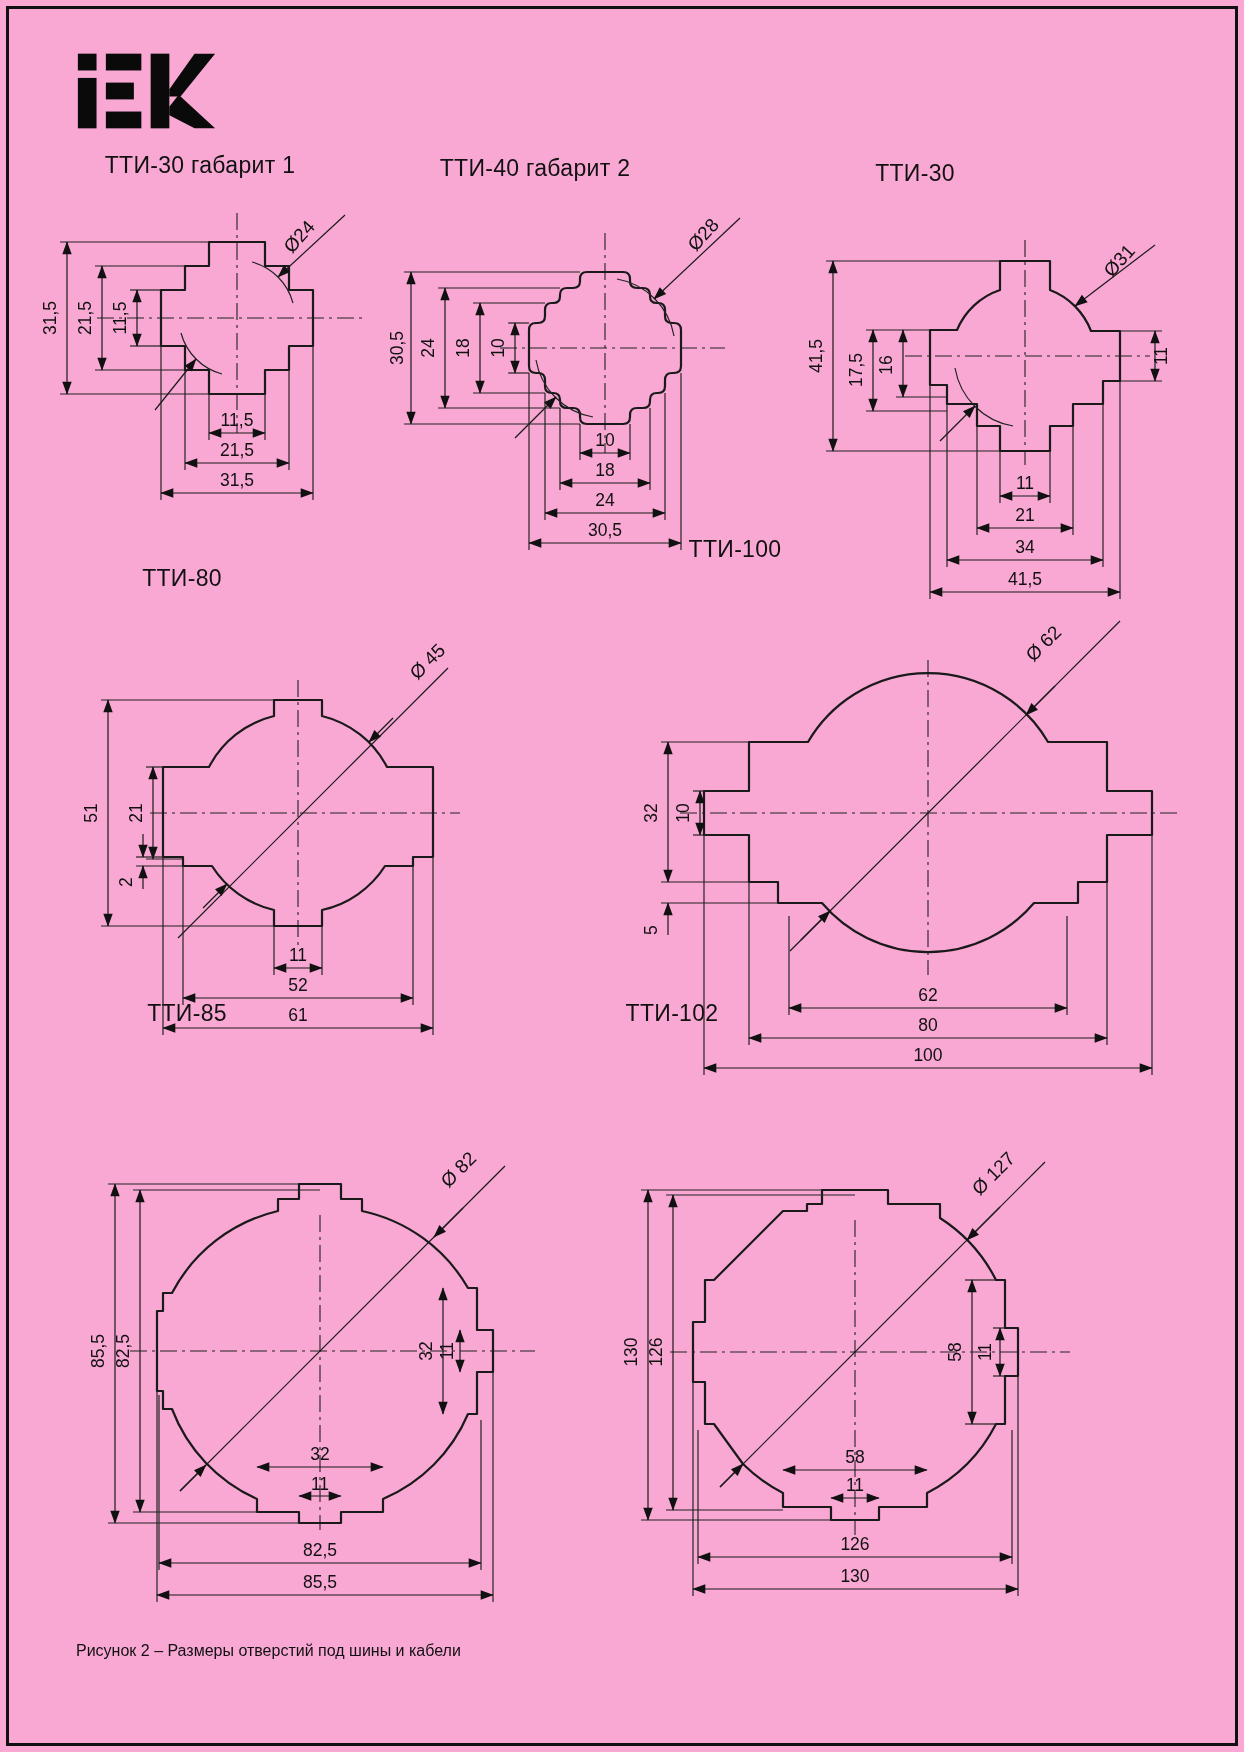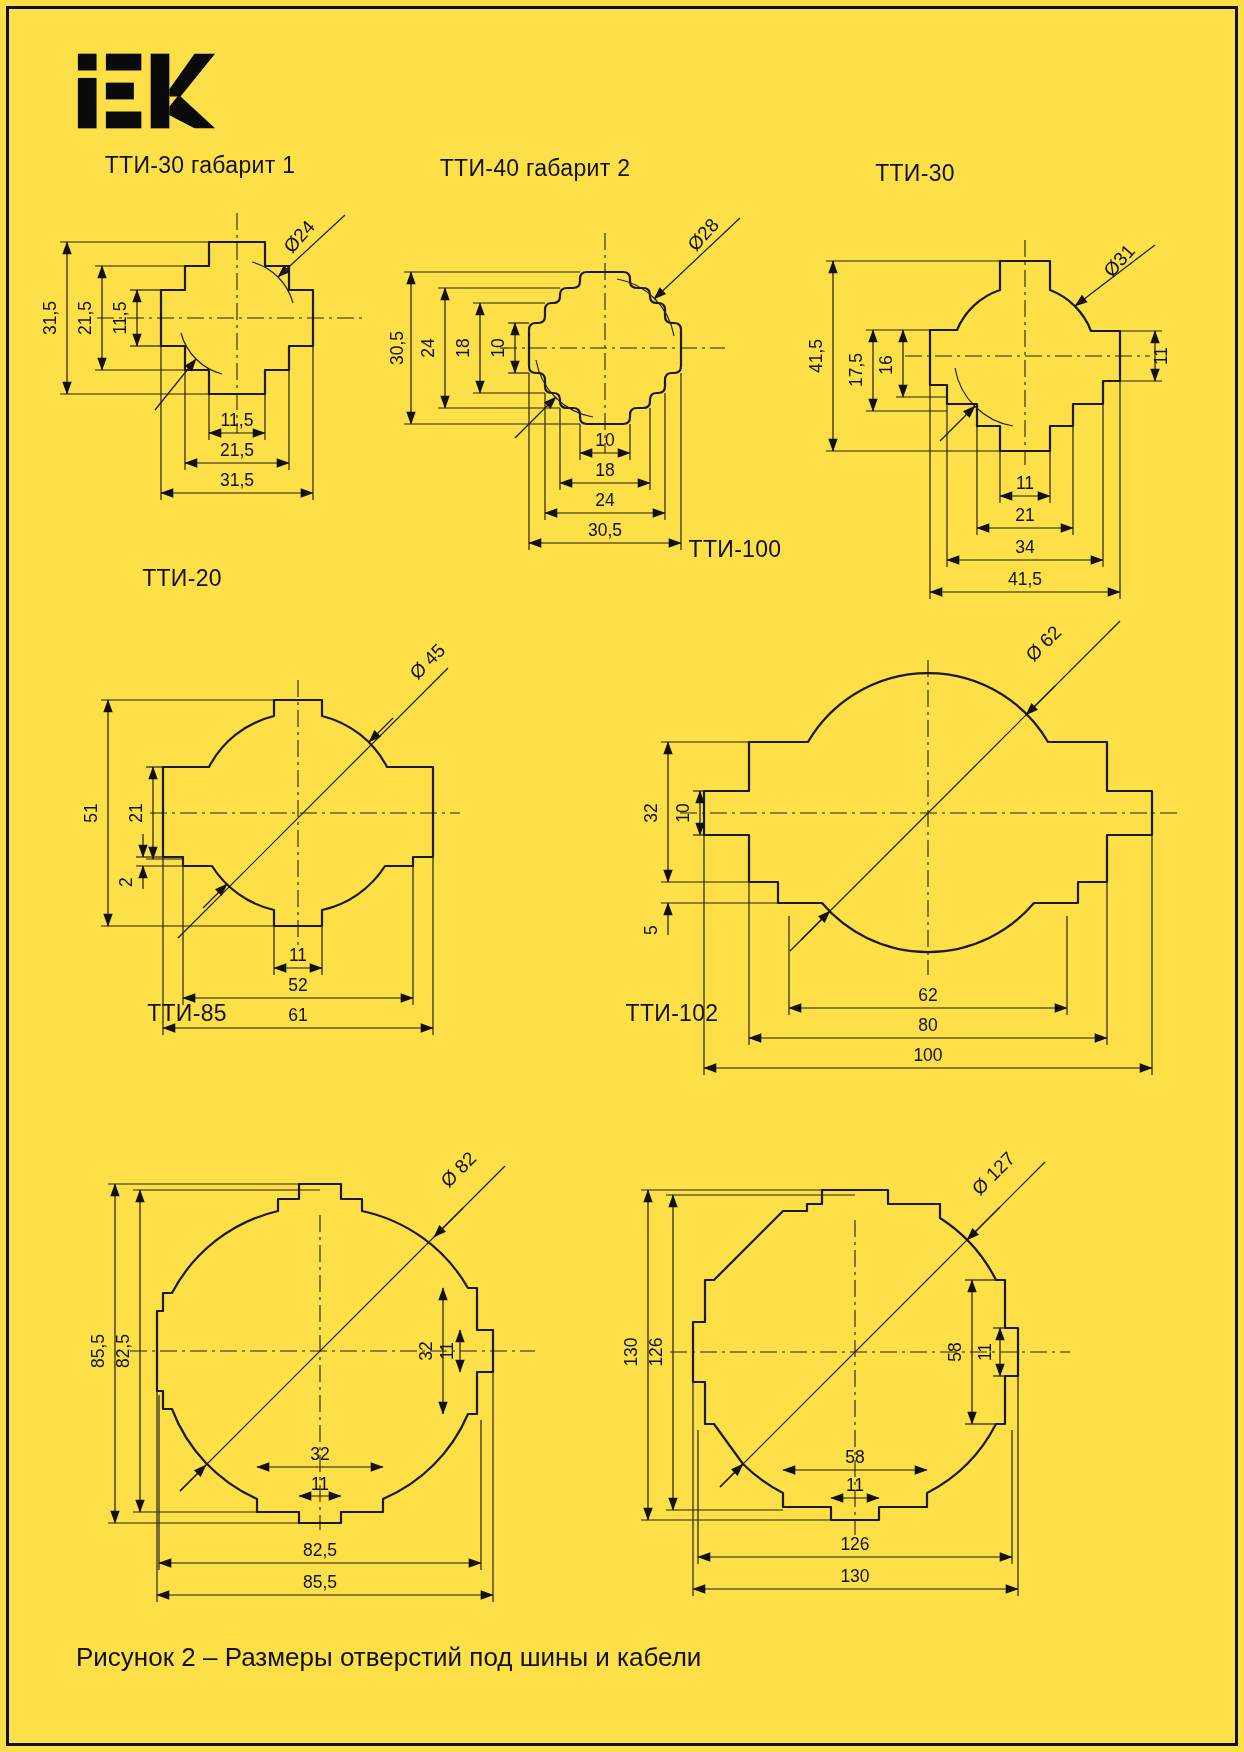--- a/index.html
+++ b/index.html
@@ -1,22 +1,22 @@
 <!DOCTYPE html>
 <html><head>
 <meta charset="utf-8">
 <style>
   html,body{margin:0;padding:0;background:#e8e8e8;}
-  .page{position:relative;width:1244px;height:1752px;background:#fde047;overflow:hidden;
+  .page{position:relative;width:1244px;height:1752px;background:#f9a8d4;overflow:hidden;
         font-family:"Liberation Sans",sans-serif;color:#111;}
   .frame{position:absolute;left:6px;top:6px;right:6px;bottom:6px;border:3px solid #101010;pointer-events:none;}
   .logo{position:absolute;left:76px;top:52px;width:140px;height:78px;}
   .sr{position:absolute;width:1px;height:1px;overflow:hidden;clip:rect(0 0 0 0);white-space:nowrap;}
   .title{position:absolute;font-size:23px;letter-spacing:.3px;text-align:center;width:280px;}
-  .caption{position:absolute;left:76px;top:1642px;font-size:26px;}
+  .caption{position:absolute;left:76px;top:1642px;font-size:16px;}
   svg.drw{position:absolute;overflow:visible;}
   .outline{fill:none;stroke:#1a1a1a;stroke-width:2.2;stroke-linejoin:round;}
   .thin{fill:none;stroke:#222;stroke-width:1.2;}
   .cl{fill:none;stroke:#222;stroke-width:1.1;stroke-dasharray:17 5 3 5;}
   .dim{fill:none;stroke:#1a1a1a;stroke-width:1.2;}
   text{font-family:"Liberation Sans",sans-serif;font-size:17.5px;fill:#111;}
   text.dia{font-size:19px;}
 </style>
 </head>
 <body>
@@ -44,21 +44,21 @@
         <rect x="80" y="0" width="20" height="80"></rect>
         <polygon points="100,38 127,0 149,0 112,46 100,46"></polygon>
         <polygon points="100,57 110,44 149,80 127,80 100,66"></polygon>
       </g>
     </svg>
   </div>
 
   <div class="title" style="left:60px;top:152px">ТТИ-30 габарит 1</div>
   <div class="title" style="left:395px;top:155px">ТТИ-40 габарит 2</div>
   <div class="title" style="left:775px;top:160px">ТТИ-30</div>
-  <div class="title" style="left:42px;top:565px">ТТИ-20</div>
+  <div class="title" style="left:42px;top:565px">ТТИ-80</div>
   <div class="title" style="left:595px;top:536px">ТТИ-100</div>
   <div class="title" style="left:47px;top:1000px">ТТИ-85</div>
   <div class="title" style="left:532px;top:1000px">ТТИ-102</div>
 
   <svg class="drw" style="left:42px;top:193px" width="370" height="340">
     <g>
       <line class="cl" x1="195" y1="20" x2="195" y2="240"></line>
       <line class="cl" x1="55" y1="125" x2="320" y2="125"></line>
     </g>
     <path class="outline" d="M167 49 L 223 49 L 223 73 L 247 73 L 247 97 L 271 97 L 271 153 L 247 153 L 247 177 L 223 177 L 223 201 L 167 201 L 167 177 L 143 177 L 143 153 L 119 153 L 119 97 L 143 97 L 143 73 L 167 73 Z"></path>

